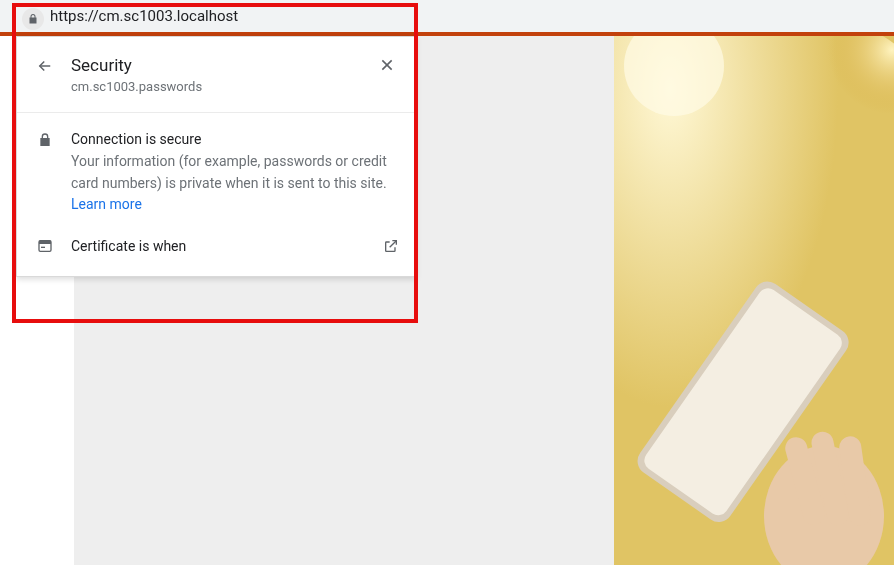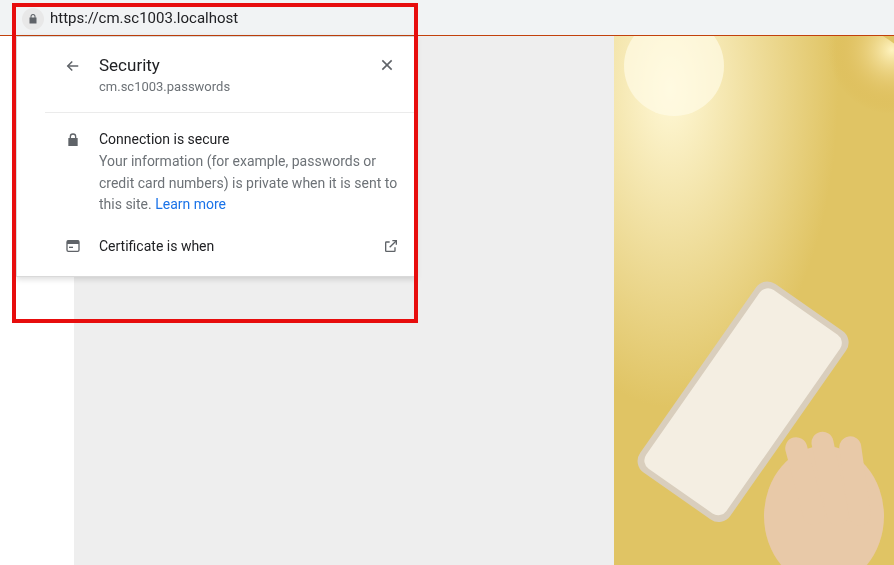--- a/index.html
+++ b/index.html
@@ -1,27 +1,27 @@
 <!DOCTYPE html>
 <html><head>
 <meta charset="utf-8">
 <style>
   * { box-sizing: border-box; margin: 0; padding: 0; }
   html, body { width: 894px; height: 565px; overflow: hidden; font-family: "Segoe UI", Roboto, Arial, sans-serif; background: #fff; }
-  .addrbar { position:absolute; left:0; top:0; right:0; height:36px; background:#f1f3f4; border-bottom:1px solid #c2410c; display:flex; align-items:center; padding:0 14px 0 28px; }
+  .addrbar { position:absolute; left:0; top:0; right:0; height:36px; background:#f1f3f4; border-bottom:4px solid #c2410c; display:flex; align-items:center; padding:0 14px 0 28px; }
   .addrbar .circle-bg { position:absolute; left:22px; top:8px; width:22px; height:22px; background:#e8e8e8; border-radius:50%; display:flex; align-items:center; justify-content:center; }
   .addrbar .circle-bg svg { width:12px; height:12px; color:#5f6368; }
   .addrbar-text { font-size:15px; color:#202124; margin-left:22px; white-space:nowrap; }
 
   .content-bg { position:absolute; left:74px; top:36px; right:0; bottom:0; background:#eeeeee; }
   .content-bg .photo { position:absolute; right:0; top:0; bottom:0; width:280px; overflow:hidden; }
 
   .highlight-box { position:absolute; left:12px; top:3px; width:406px; height:320px; border:4px solid #e70d0d; pointer-events:none; }
 
-  .popover { position:absolute; left:16px; top:36px; width:400px; background:#fff; border:1px solid #d9d9d9; box-shadow:0 2px 6px rgba(0,0,0,0.15);padding-left:28px; }
+  .popover { position:absolute; left:16px; top:36px; width:400px; background:#fff; border:1px solid #d9d9d9; box-shadow:0 2px 6px rgba(0,0,0,0.15); }
   .pop-header { display:flex; align-items:flex-start; padding:18px 16px 18px 16px; border-bottom:1px solid #ebebeb; }
   .pop-header .back { width:24px; display:flex; justify-content:center; padding-top:2px; color:#5f6368; cursor:pointer; }
   .pop-header .title-block { flex:1; margin-left:14px; }
   .pop-header .title { font-size:17px; color:#202124; font-weight:400; }
   .pop-header .subtitle { font-size:13px; color:#6d7277; margin-top:4px; }
   .pop-header .close { width:24px; display:flex; justify-content:center; padding-top:2px; color:#5f6368; cursor:pointer; }
 
   .pop-section { display:flex; padding:18px 16px 0 16px; }
   .pop-section .icon-col { width:24px; display:flex; justify-content:center; color:#5f6368; padding-top:1px; }
   .pop-section .text-col { flex:1; margin-left:14px; }

